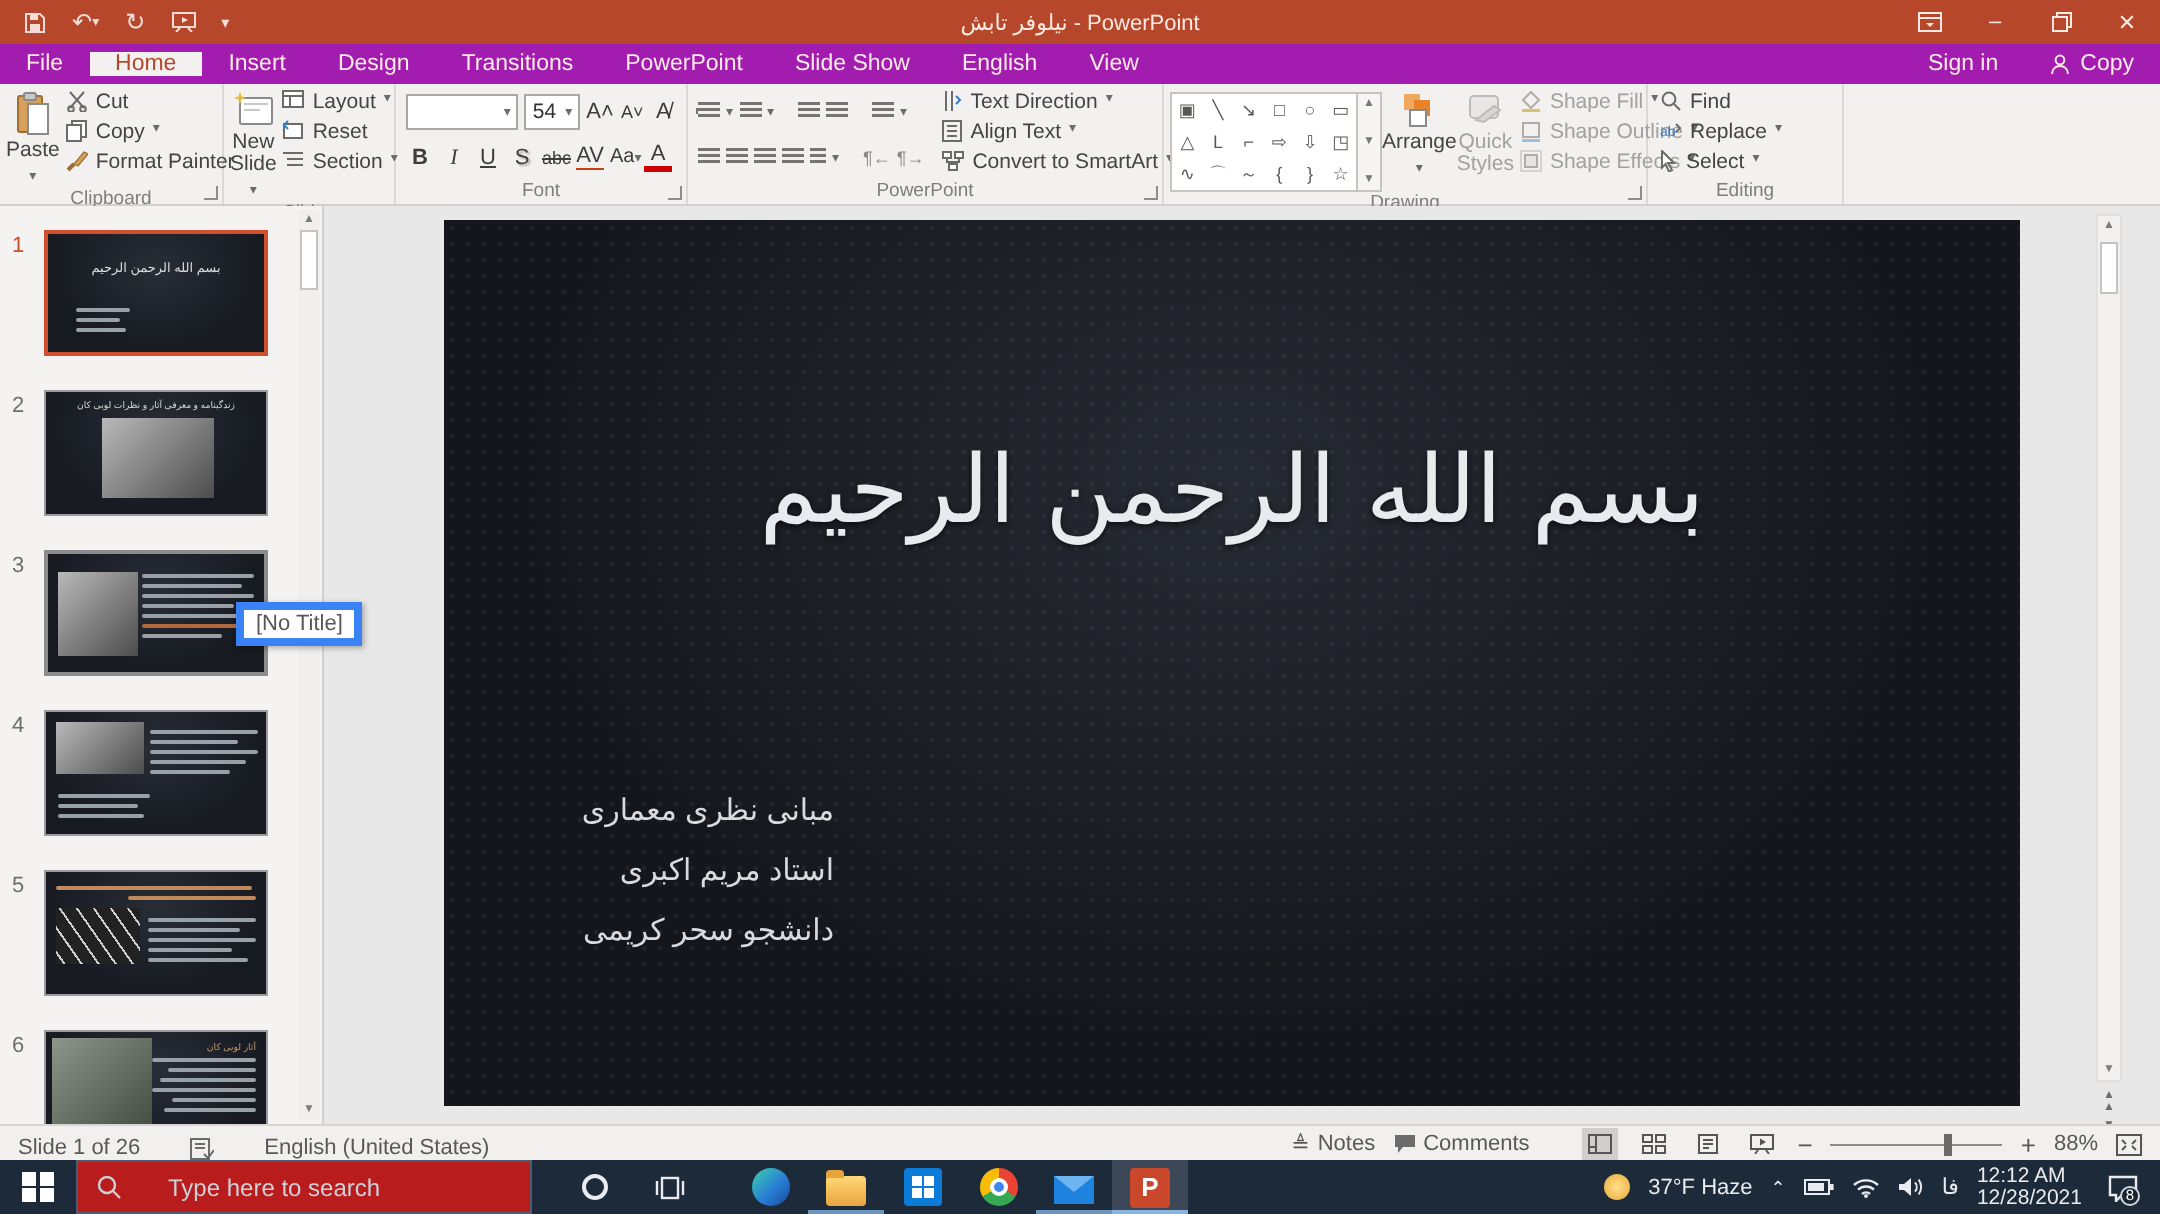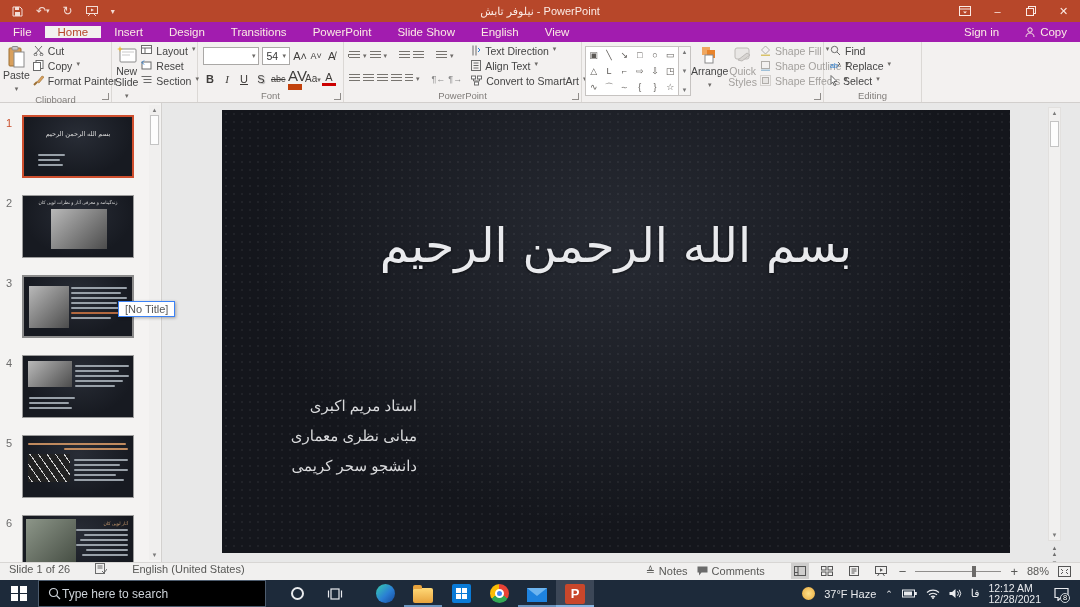--- a/index.html
+++ b/index.html
@@ -45,44 +45,44 @@
 .thumbs{position:absolute;left:0;top:0;bottom:0;width:162px;background:#f4f3f2;border-right:1px solid #d3d1cf}
 .tnum{position:absolute;left:6px;font-size:11px;color:#6d6d6d}
 .tnum.sel{color:#c9502e}
 .thumb{position:absolute;left:22px;width:112px;height:63px;border:1px solid #9b9b9b;background:#171a21;background-image:radial-gradient(ellipse at 50% 30%,rgba(120,130,150,.18),rgba(0,0,0,0) 70%);overflow:hidden}
 .thumb.sel{border:2px solid #cf4f2e}
 .thumb.hov{border:2px solid #8b8b8b}
 .bar{height:2px;background:#98a0a8;margin:3px 0;border-radius:1px}
 .photo{position:absolute;background:linear-gradient(135deg,#b9b9b9,#4c4c4c)}
 .tscroll{position:absolute;right:1px;top:2px;bottom:2px;width:11px;background:#f0efee;display:flex;flex-direction:column;align-items:center;justify-content:space-between;font-size:6px;color:#7c7c7c;padding:2px 0}
 .tsthumb{position:absolute;right:2px;top:12px;width:9px;height:30px;background:#fdfdfd;border:1px solid #c4c4c4}
-.tooltip{position:absolute;left:118px;top:198px;background:#fff;border:1px solid #3b82f6;font-size:11px;color:#575757;padding:1px 6px;box-shadow:1px 1px 3px rgba(0,0,0,.3);z-index:6;white-space:nowrap}
+.tooltip{position:absolute;left:118px;top:198px;background:#fff;border:4px solid #3b82f6;font-size:11px;color:#575757;padding:1px 6px;box-shadow:1px 1px 3px rgba(0,0,0,.3);z-index:6;white-space:nowrap}
 
 .slide{position:absolute;left:222px;top:7px;width:788px;height:443px;background-color:#14161c;background-image:radial-gradient(rgba(255,255,255,.05) 1px,transparent 1.4px),radial-gradient(ellipse at 50% 30%,rgba(130,140,160,.17),rgba(0,0,0,0) 65%);background-size:8px 8px,100% 100%}
 .slide-title{position:absolute;left:0;right:0;top:108px;text-align:center;font-size:47px;color:#e9eaed;font-family:"DejaVu Serif","DejaVu Sans",serif;direction:rtl;text-shadow:0 1px 3px rgba(0,0,0,.6)}
 .slide-sub{position:absolute;left:60px;top:281px;width:135px;direction:rtl;text-align:right;color:#d9dadc;font-size:15px;line-height:30px}
 
 .vscroll{position:absolute;right:19px;top:4px;width:13px;height:434px;background:#f1f0ef;border:1px solid #e2e0de;display:flex;flex-direction:column;align-items:center;justify-content:space-between;font-size:6px;color:#7c7c7c;padding:2px 0}
 .vsthumb{position:absolute;right:21px;top:18px;width:9px;height:26px;background:#fdfdfd;border:1px solid #c4c4c4}
 .slidenav{position:absolute;right:19px;top:442px;width:13px;display:flex;flex-direction:column;align-items:center;gap:3px;font-size:6px;color:#6e6e6e}
 
 
-.status{position:absolute;top:562px;left:0;right:0;height:18px;background:#f1f0ef;border-top:1px solid #d8d6d4;display:flex;align-items:flex-start;font-size:11px;color:#585856;padding:0 9px;gap:25px}
+.status{position:absolute;top:562px;left:0;right:0;height:18px;background:#f1f0ef;border-top:1px solid #d8d6d4;display:flex;align-items:flex-end;font-size:11px;color:#585856;padding:0 9px;gap:25px}
 .st-right{margin-left:auto;display:flex;align-items:center;gap:9px}
 .viewbtn{width:18px;height:16px;display:flex;align-items:center;justify-content:center;color:#5a5a5a}
 .viewbtn.act{background:#cfcecd}
 .zslider{width:86px;height:1px;background:#8f8d8b;position:relative}
 .zthumb{position:absolute;left:66%;top:-5px;width:4px;height:11px;background:#6c6a68}
 
 
 .taskbar{position:absolute;top:580px;left:0;right:0;height:27px;background:#1d2a3a;display:flex;align-items:stretch;color:#e9ebee}
 .tb-item{width:38px;display:flex;align-items:center;justify-content:center;position:relative}
 .tb-item.open{box-shadow:inset 0 -2px 0 #6b94bd}
 .tb-item.act{background:#3c4757;box-shadow:inset 0 -2px 0 #86b5e1}
-.search{width:228px;background:#000000;border:1px solid #4d5c6e;display:flex;align-items:center;gap:1px;padding:0 9px;font-size:12px;color:#ccd2d8}
+.search{width:228px;background:#b91c1c;border:1px solid #4d5c6e;display:flex;align-items:center;gap:23px;padding:0 9px;font-size:12px;color:#ccd2d8}
 .tray{margin-left:auto;display:flex;align-items:center;gap:9px;padding-right:8px;font-size:11px}
 .clock{text-align:left;font-size:10.5px;line-height:11px}
 .badge{position:absolute;right:2px;bottom:2px;width:10px;height:10px;border-radius:50%;background:#17222e;border:1px solid #cfd6dd;color:#fff;font-size:7.5px;display:flex;align-items:center;justify-content:center}
 .win4{display:grid;grid-template-columns:7px 7px;grid-template-rows:7px 7px;gap:1.5px}
 .win4 i{background:#fff}
 .circle{border-radius:50%}
 .edgeic{width:19px;height:19px;border-radius:50%;background:linear-gradient(135deg,#35c1b5 10%,#2a7fd4 55%,#1a55a8 90%)}
 .folder{width:20px;height:15px;background:linear-gradient(#ffd977,#e8a33d);border-radius:2px;position:relative;margin-top:3px}
 .folder:before{content:"";position:absolute;top:-3px;left:0;width:9px;height:4px;background:#e8a33d;border-radius:2px 2px 0 0}
 .storeic{width:19px;height:19px;background:#0a7bd7;border-radius:2px;display:flex;align-items:center;justify-content:center}
@@ -272,21 +272,21 @@
         <span class="tglyph">A˄</span>
         <span class="tglyph" style="font-size:9px">A˅</span>
         <span class="tglyph">A̸</span>
       </div>
       <div class="frow">
         <span class="tglyph" style="font-weight:bold">B</span>
         <span class="tglyph" style="font-style:italic;font-family:'Liberation Serif',serif">I</span>
         <span class="tglyph" style="text-decoration:underline">U</span>
         <span class="tglyph" style="text-shadow:1px 1px 1px #aaa">S</span>
         <span class="tglyph" style="text-decoration:line-through;font-size:9px">abc</span>
-        <span class="tglyph" style="font-size:15px;border-bottom:6px solid #c2410c">AV</span>
+        <span class="tglyph" style="font-size:11px;border-bottom:1px solid #c2410c">AV</span>
         <span class="tglyph" style="font-size:10px">Aa<span class="caret">▾</span></span>
         <span class="tglyph" style="border-bottom:3px solid #c00">A</span>
       </div>
     </div>
     <div class="rg-label">Font</div>
     <span class="lnch"></span>
   </div>
 
   <div class="rgroup" style="width:238px">
     <div class="rg-body">
@@ -429,20 +429,21 @@
               <svg width="11" height="11" viewBox="0 0 11 11">
                 <rect x="2.5" y="2.5" width="6" height="6" fill="#e6e4e2" stroke="#b0ada9"></rect>
                 <rect x="0.5" y="0.5" width="10" height="10" fill="none" stroke="#d5d2cf"></rect>
               </svg>
             </span>
             <span>Shape Effects</span>
             <span class="caret">▾</span>
           </div>
       </div>
     </div>
+    <div class="rg-label">Drawing</div>
     <span class="lnch"></span>
   </div>
 
   <div class="rgroup" style="width:98px">
     <div class="rg-body">
       <div class="smallcol">
         <div class="sbtn">
             <span>
               <svg width="11" height="11" viewBox="0 0 11 11">
                 <circle cx="4.5" cy="4.5" r="3.2" fill="none" stroke="#6b6b6b"></circle>
@@ -562,22 +563,22 @@
         <span>▼</span>
       </div>
     <div class="tsthumb"></div>
   </div>
 
   <div class="tooltip">[No Title]</div>
 
   <div class="slide">
     <div class="slide-title">بسم الله الرحمن الرحیم</div>
     <div class="slide-sub">
+      <div>مبانی نظری معماری</div>
       <div>استاد مریم اکبری</div>
-      <div>مبانی نظری معماری</div>
       <div>دانشجو سحر کریمی</div>
     </div>
   </div>
 
   <div class="vscroll">
       <span>▲</span>
       <span>▼</span>
     </div>
   <div class="vsthumb"></div>
   <div class="slidenav">

